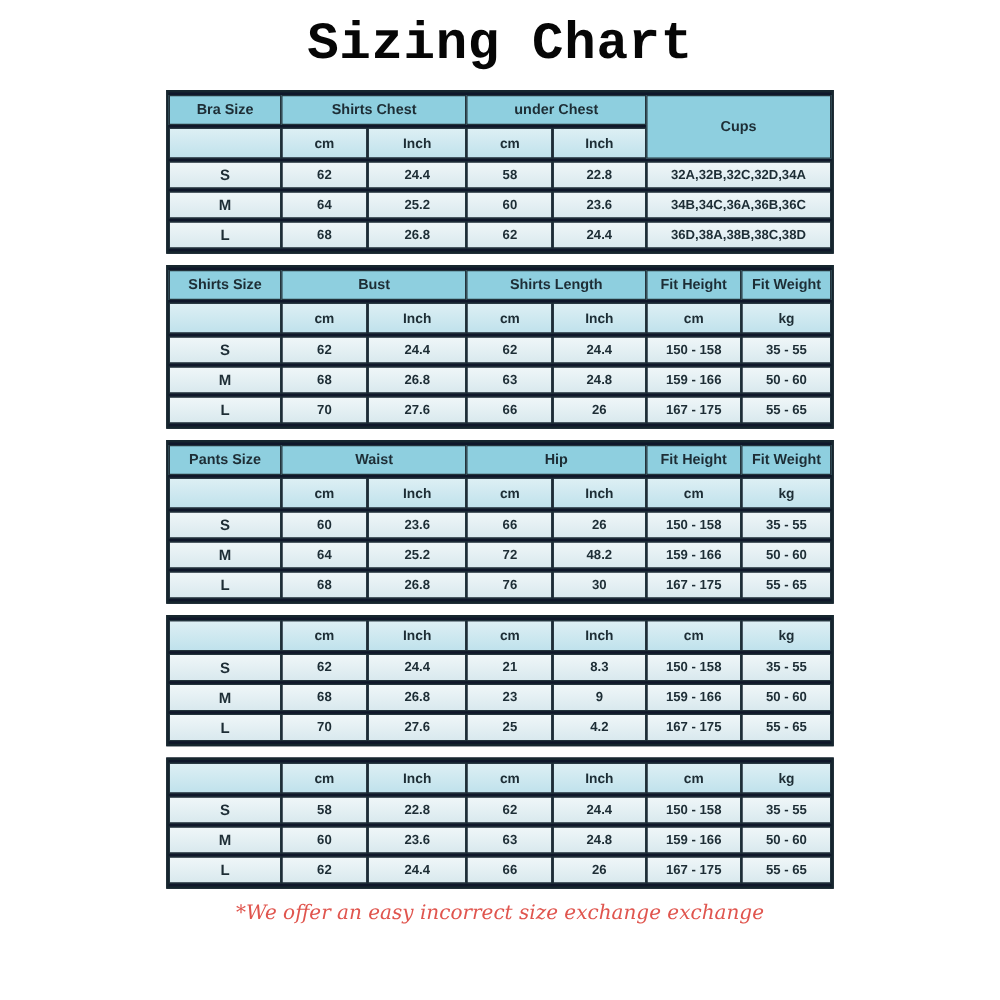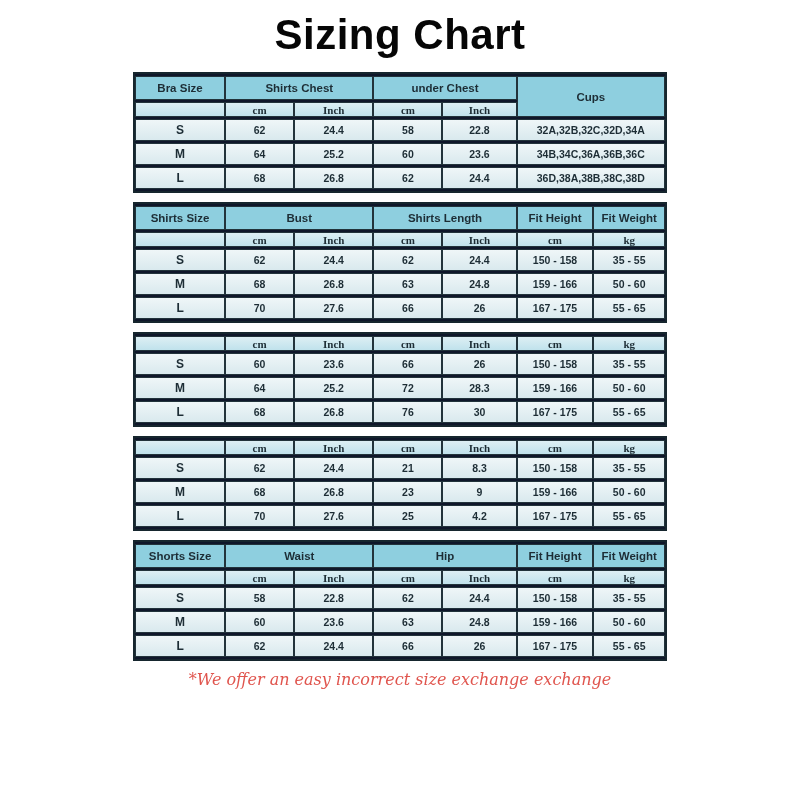--- a/index.html
+++ b/index.html
@@ -11,21 +11,21 @@
   }
   *{box-sizing:border-box;}
   html,body{margin:0;padding:0;}
   body{
     width:800px;height:800px;background:#ffffff;
     font-family:"Liberation Sans",sans-serif;
     overflow:hidden;
   }
   .page-title{
     text-align:center;
-    font-family:Liberation Sans, sans-serif;
+    font-family:Liberation Mono, monospace;
     font-weight:700;
     font-size:42px;
     color:#060606;
     margin:11px 0 13px 0;
     letter-spacing:.5px;
   }
   .tables-wrap{width:534px;margin:0 auto;}
   table.sz{
     width:100%;
     table-layout:fixed;
@@ -45,23 +45,22 @@
     white-space:nowrap;
     padding:0 2px;
   }
   td.hdr{
     background:var(--hdr-blue);
     height:24px;
     font-size:11.5px;
   }
   td.sub{
     background:linear-gradient(180deg,#ddeff4,#c0e2ec);
-    height:15px;
+    height:25px;
     font-size:11px;
-    font-family:Liberation Serif, serif;
   }
   td.szc{
     background:linear-gradient(180deg,#eff6f8,#d9e9ee);
     height:22px;
     font-size:12px;
   }
   td.val{
     background:linear-gradient(180deg,#eff6f8,#d9e9ee);
     height:22px;
     font-size:10.5px;
@@ -191,20 +190,27 @@
         <col style="width: 17%;">
         <col style="width: 13%;">
         <col style="width: 15%;">
         <col style="width: 13%;">
         <col style="width: 14%;">
         <col style="width: 14.5%;">
         <col style="width: 13.5%;">
       </colgroup>
       <tbody>
         <tr>
+          <td class="hdr">Pants Size</td>
+          <td class="hdr" colspan="2">Waist</td>
+          <td class="hdr" colspan="2">Hip</td>
+          <td class="hdr">Fit Height</td>
+          <td class="hdr">Fit Weight</td>
+        </tr>
+        <tr>
           <td class="sub"></td>
           <td class="sub">cm</td>
           <td class="sub">Inch</td>
           <td class="sub">cm</td>
           <td class="sub">Inch</td>
           <td class="sub">cm</td>
           <td class="sub">kg</td>
         </tr>
         <tr>
           <td class="szc">S</td>
@@ -213,21 +219,21 @@
           <td class="val">66</td>
           <td class="val">26</td>
           <td class="val">150 - 158</td>
           <td class="val">35 - 55</td>
         </tr>
         <tr>
           <td class="szc">M</td>
           <td class="val">64</td>
           <td class="val">25.2</td>
           <td class="val">72</td>
-          <td class="val">28.3</td>
+          <td class="val">48.2</td>
           <td class="val">159 - 166</td>
           <td class="val">50 - 60</td>
         </tr>
         <tr>
           <td class="szc">L</td>
           <td class="val">68</td>
           <td class="val">26.8</td>
           <td class="val">76</td>
           <td class="val">30</td>
           <td class="val">167 - 175</td>
@@ -289,27 +295,20 @@
         <col style="width: 17%;">
         <col style="width: 13%;">
         <col style="width: 15%;">
         <col style="width: 13%;">
         <col style="width: 14%;">
         <col style="width: 14.5%;">
         <col style="width: 13.5%;">
       </colgroup>
       <tbody>
         <tr>
-          <td class="hdr">Shorts Size</td>
-          <td class="hdr" colspan="2">Waist</td>
-          <td class="hdr" colspan="2">Hip</td>
-          <td class="hdr">Fit Height</td>
-          <td class="hdr">Fit Weight</td>
-        </tr>
-        <tr>
           <td class="sub"></td>
           <td class="sub">cm</td>
           <td class="sub">Inch</td>
           <td class="sub">cm</td>
           <td class="sub">Inch</td>
           <td class="sub">cm</td>
           <td class="sub">kg</td>
         </tr>
         <tr>
           <td class="szc">S</td>

